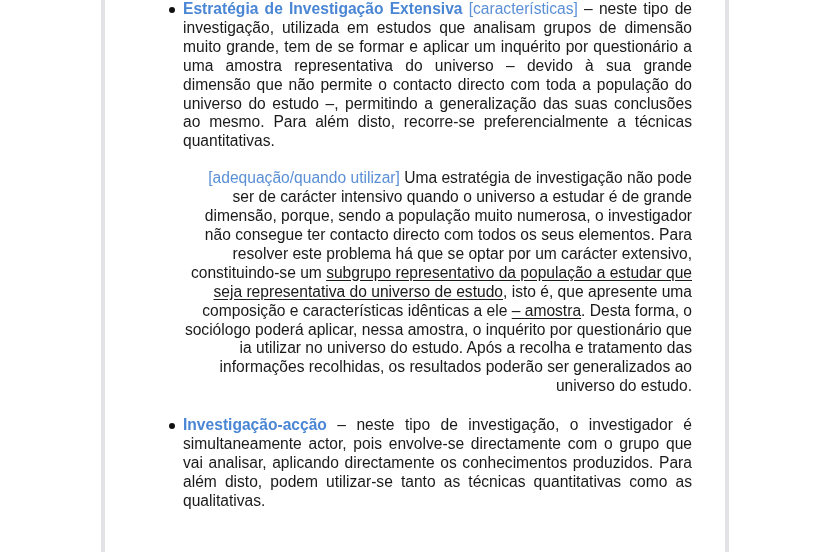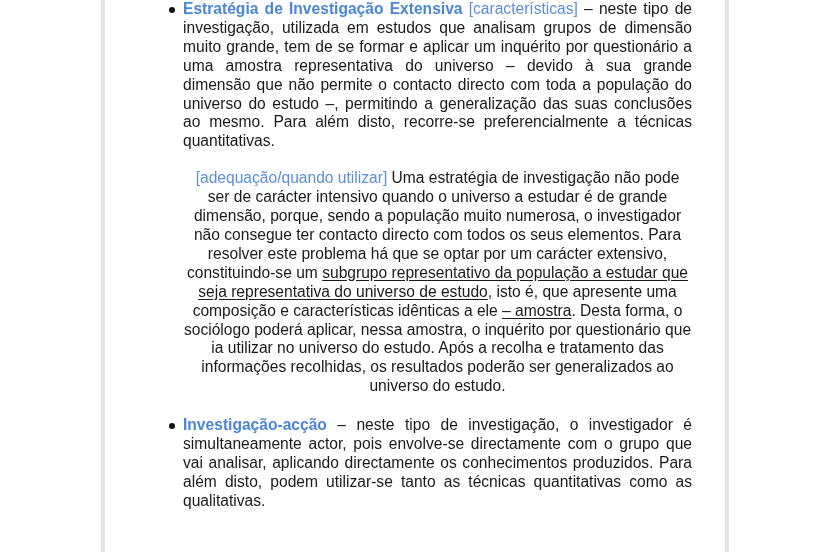--- a/index.html
+++ b/index.html
@@ -53,21 +53,21 @@
     width: 6px;
     height: 6px;
     border-radius: 50%;
     background: #111111;
   }
   .para {
     margin: 0;
     text-align: justify;
   }
   .para.left {
-    text-align: center;
+    text-align: right;
   }
   .term {
     color: #4a86d4;
     font-weight: bold;
   }
   .tag {
     color: #5b8fd6;
   }
   .u {
     text-decoration: underline;

